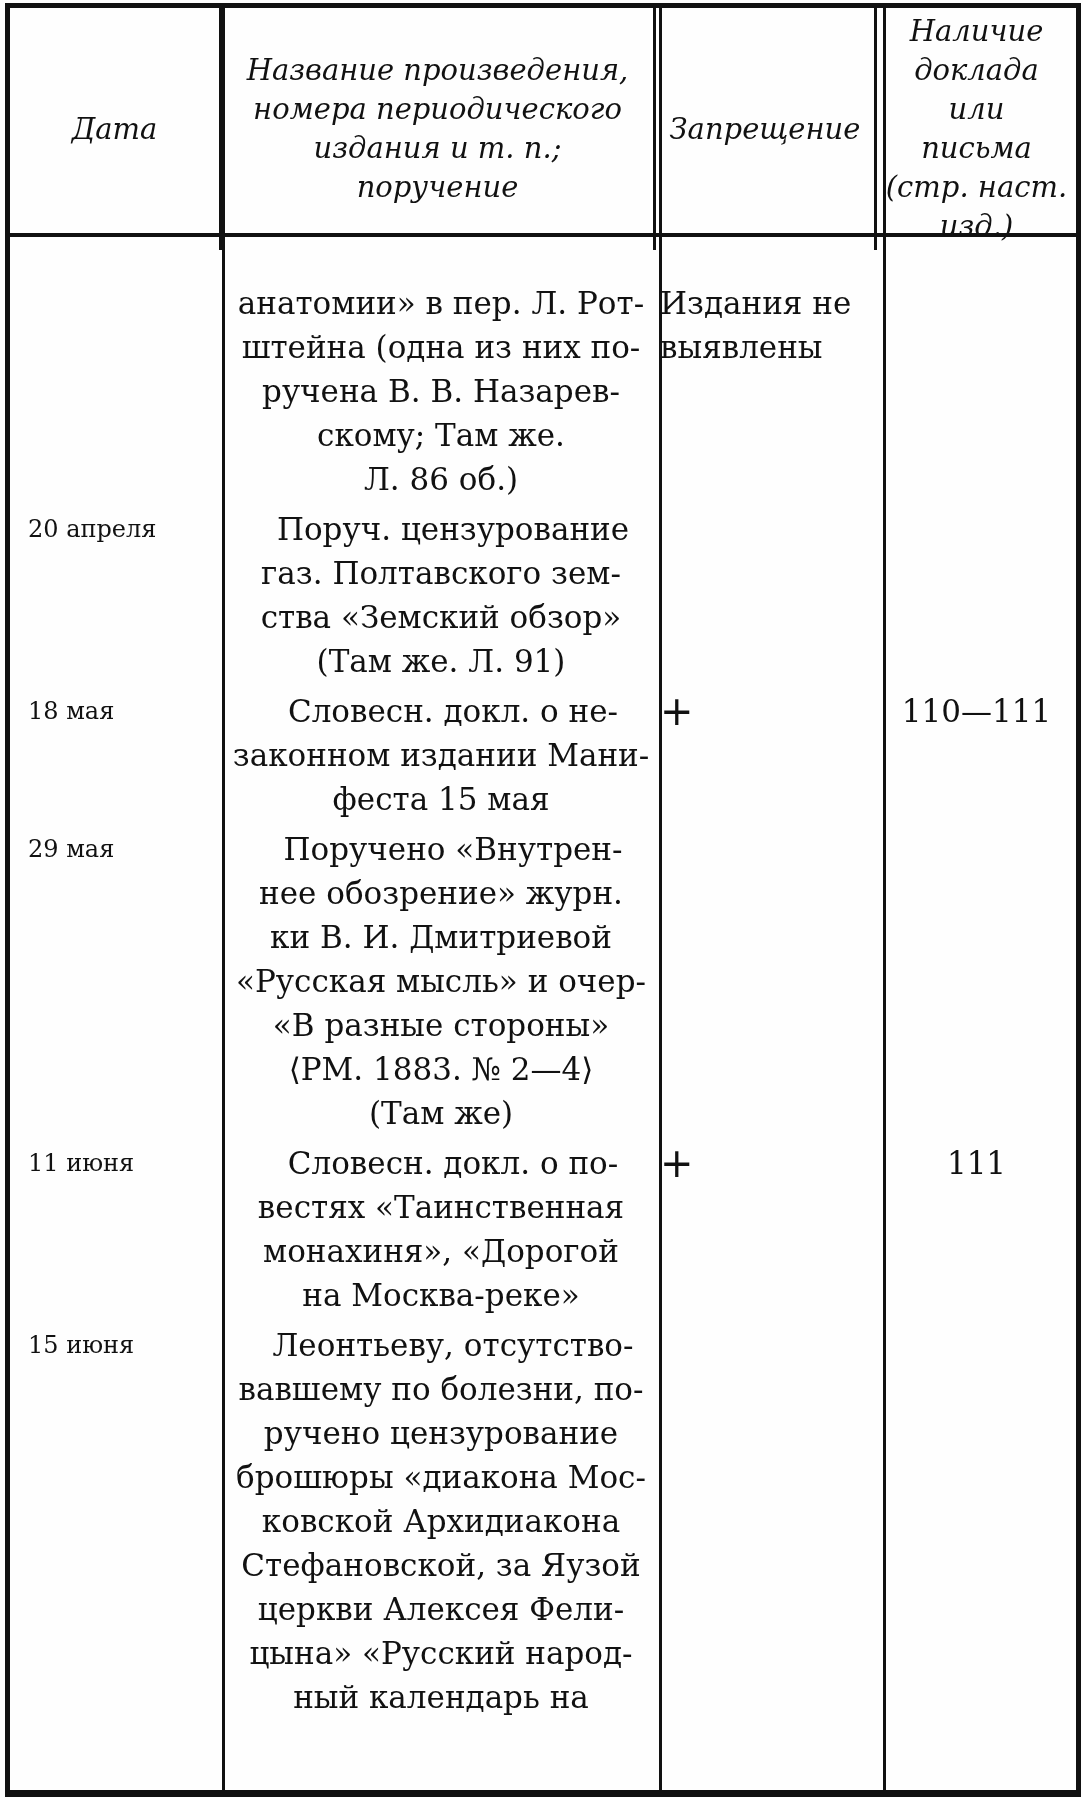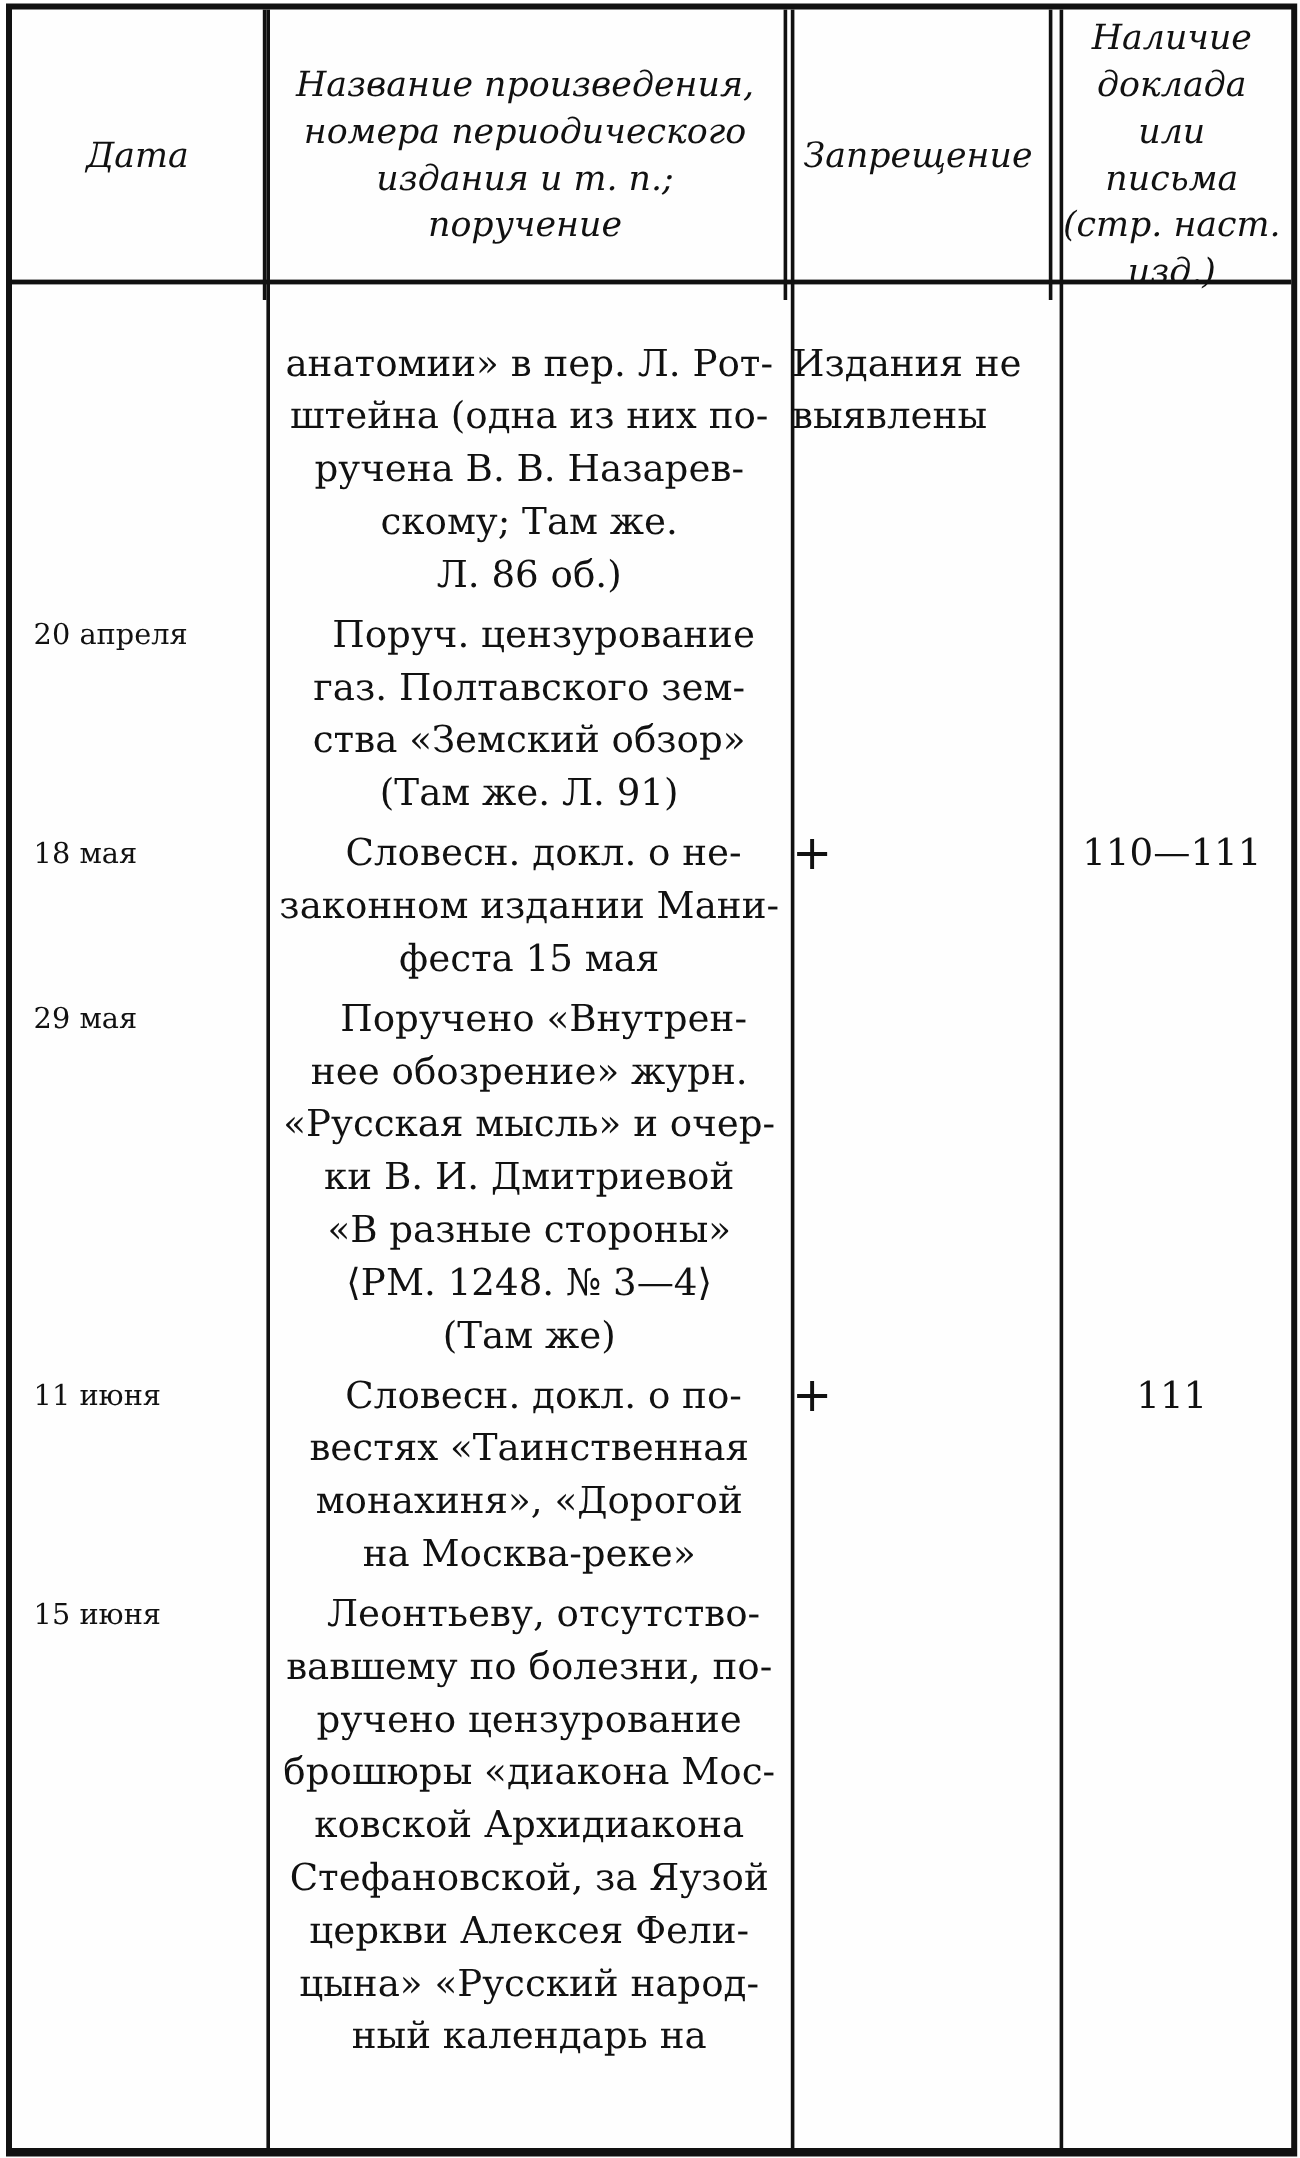--- a/index.html
+++ b/index.html
@@ -187,24 +187,24 @@
             <div>110—111</div>
           </div>
         </div>
         <div class="entry">
           <div class="cell date-cell">
             <div>29 мая</div>
           </div>
           <div class="cell text-cell">
             <div class="line indent">Поручено «Внутрен-</div>
             <div class="line">нее обозрение» журн.</div>
+            <div class="line">ки В. И. Дмитриевой</div>
             <div class="line">«Русская мысль» и очер-</div>
-            <div class="line">ки В. И. Дмитриевой</div>
             <div class="line">«В разные стороны»</div>
-            <div class="line">⟨РМ. 1248. № 3—4⟩</div>
+            <div class="line">⟨РМ. 1883. № 2—4⟩</div>
             <div class="line">(Там же)</div>
           </div>
           <div class="cell proh-cell"></div>
           <div class="cell pages-cell"></div>
         </div>
         <div class="entry">
           <div class="cell date-cell">
             <div>11 июня</div>
           </div>
           <div class="cell text-cell">

